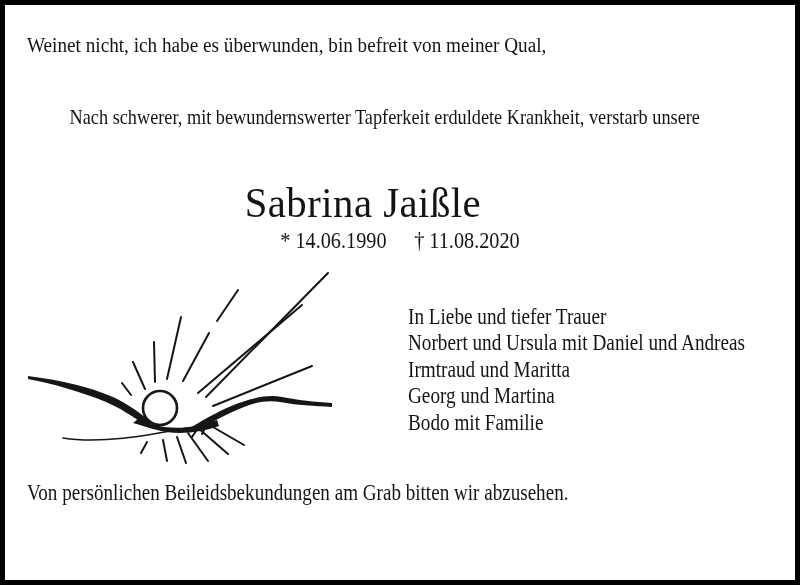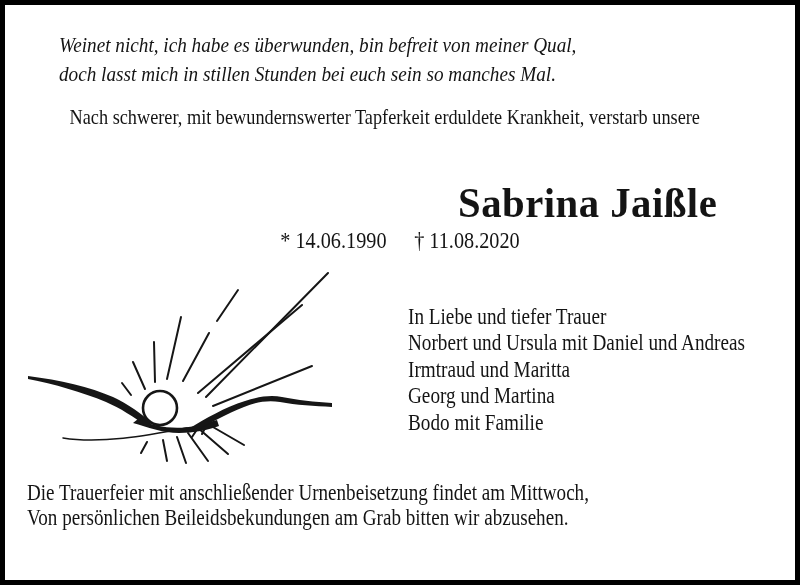--- a/index.html
+++ b/index.html
@@ -7,28 +7,28 @@
     position:relative;width:800px;height:585px;box-sizing:border-box;
     background:#ffffff;border:5px solid #000000;overflow:hidden;
     font-family:"Liberation Serif","DejaVu Serif",serif;color:#141414;
   }
   .abs{position:absolute;}
   .line{white-space:nowrap;}
   .sq,.sqc{display:inline-block;white-space:nowrap;}
   .sq{transform-origin:0 50%;}
   .sqc{transform-origin:50% 50%;}
 
-  .poem{left:22px;top:26px;font-style:italic;font-size:20px;line-height:29px;margin-left:32px;}
+  .poem{left:22px;top:26px;font-size:20px;line-height:29px;}
   .sq-poem{transform:scaleX(.96);}
 
   .intro{left:0;top:99px;width:628px;text-align:center;font-size:22px;line-height:25.5px;}
   .sq-intro{transform:scaleX(.83);}
 
-  .name{left:0;top:175px;width:716px;text-align:right;margin:0;
-        font-size:42px;line-height:46px;font-weight:bold;letter-spacing:.5px;}
+  .name{left:0;top:175px;width:716px;text-align:center;margin:0;
+        font-size:42px;line-height:46px;font-weight:normal;letter-spacing:.5px;}
   .sq-name{transform:scaleX(.97);}
 
   .dates{left:0;top:223px;width:790px;font-size:23px;line-height:26px;
          display:flex;justify-content:center;gap:13px;}
   .sq-dates{transform:scaleX(.88);}
 
   .art{left:15px;top:259px;width:315px;height:212px;}
   .art .ink{stroke:#161616;fill:none;stroke-linecap:round;}
   .art .blob{fill:#161616;stroke:none;}
 
@@ -38,21 +38,20 @@
   .funeral{left:22px;top:476px;font-size:23px;line-height:24.5px;}
   .sq-funeral{transform:scaleX(.83);}
 </style>
 </head>
 <body>
 
 <div class="page">
 
   <div class="poem abs">
     <div class="line"><span class="sq sq-poem">Weinet nicht, ich habe es überwunden, bin befreit von meiner Qual,</span></div>
-    <div class="line"><span class="sq sq-poem">doch lasst mich in stillen Stunden bei euch sein so manches Mal.</span></div>
   </div>
 
   <div class="intro abs">
     <div class="line"><span class="sqc sq-intro">Nach schwerer, mit bewundernswerter Tapferkeit erduldete Krankheit, verstarb unsere</span></div>
   </div>
 
   <h1 class="name abs"><span class="sqc sq-name">Sabrina Jaißle</span></h1>
 
   <div class="dates abs">
     <span class="sqc sq-dates">* 14.06.1990</span>
@@ -97,17 +96,16 @@
 
   <div class="mourners abs">
     <div class="line"><span class="sq sq-mourners">In Liebe und tiefer Trauer</span></div>
     <div class="line"><span class="sq sq-mourners">Norbert und Ursula mit Daniel und Andreas</span></div>
     <div class="line"><span class="sq sq-mourners">Irmtraud und Maritta</span></div>
     <div class="line"><span class="sq sq-mourners">Georg und Martina</span></div>
     <div class="line"><span class="sq sq-mourners">Bodo mit Familie</span></div>
   </div>
 
   <div class="funeral abs">
-    <div class="line"><span class="sq sq-funeral">Die Trauerfeier mit anschließender Urnenbeisetzung findet am Mittwoch,</span></div>
     <div class="line"><span class="sq sq-funeral">Von persönlichen Beileidsbekundungen am Grab bitten wir abzusehen.</span></div>
   </div>
 
 </div>
 
 </body></html>

